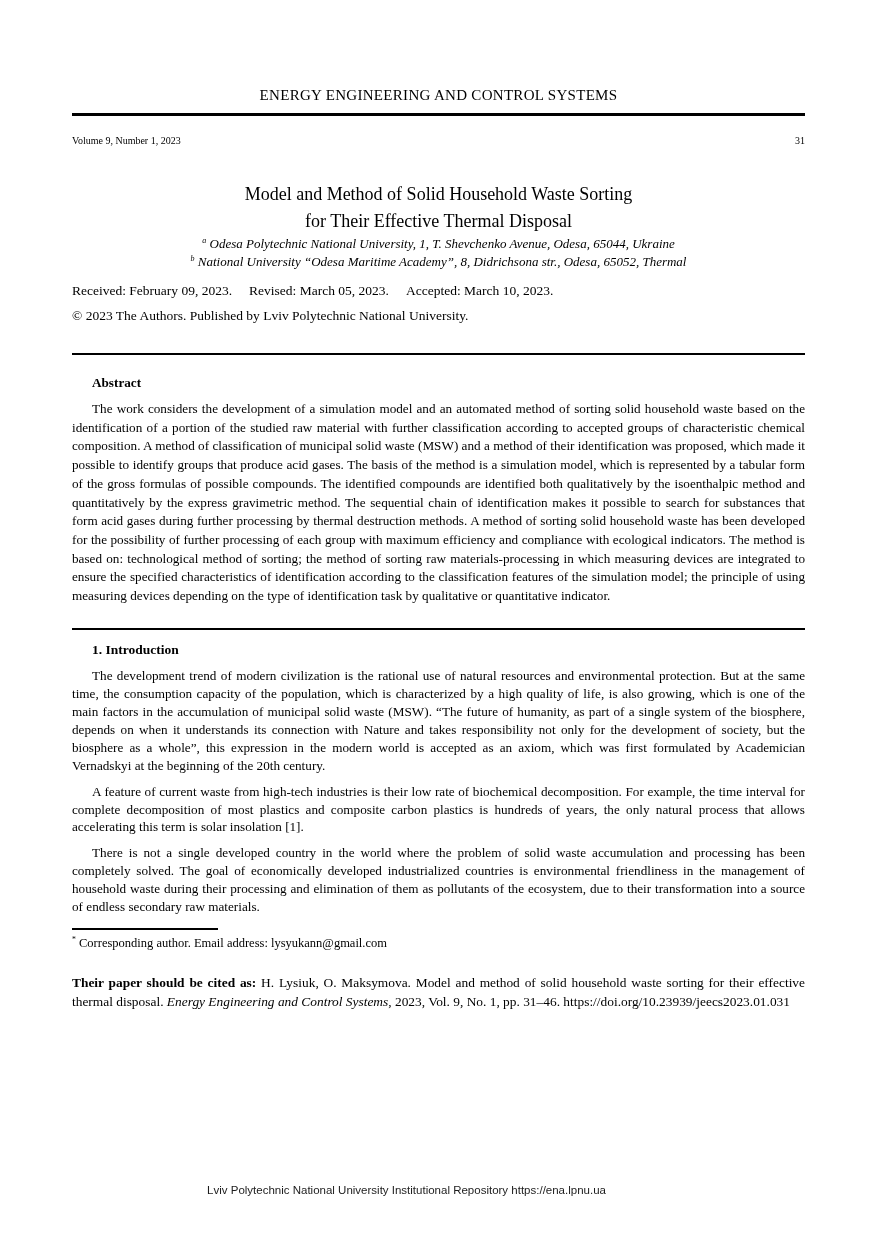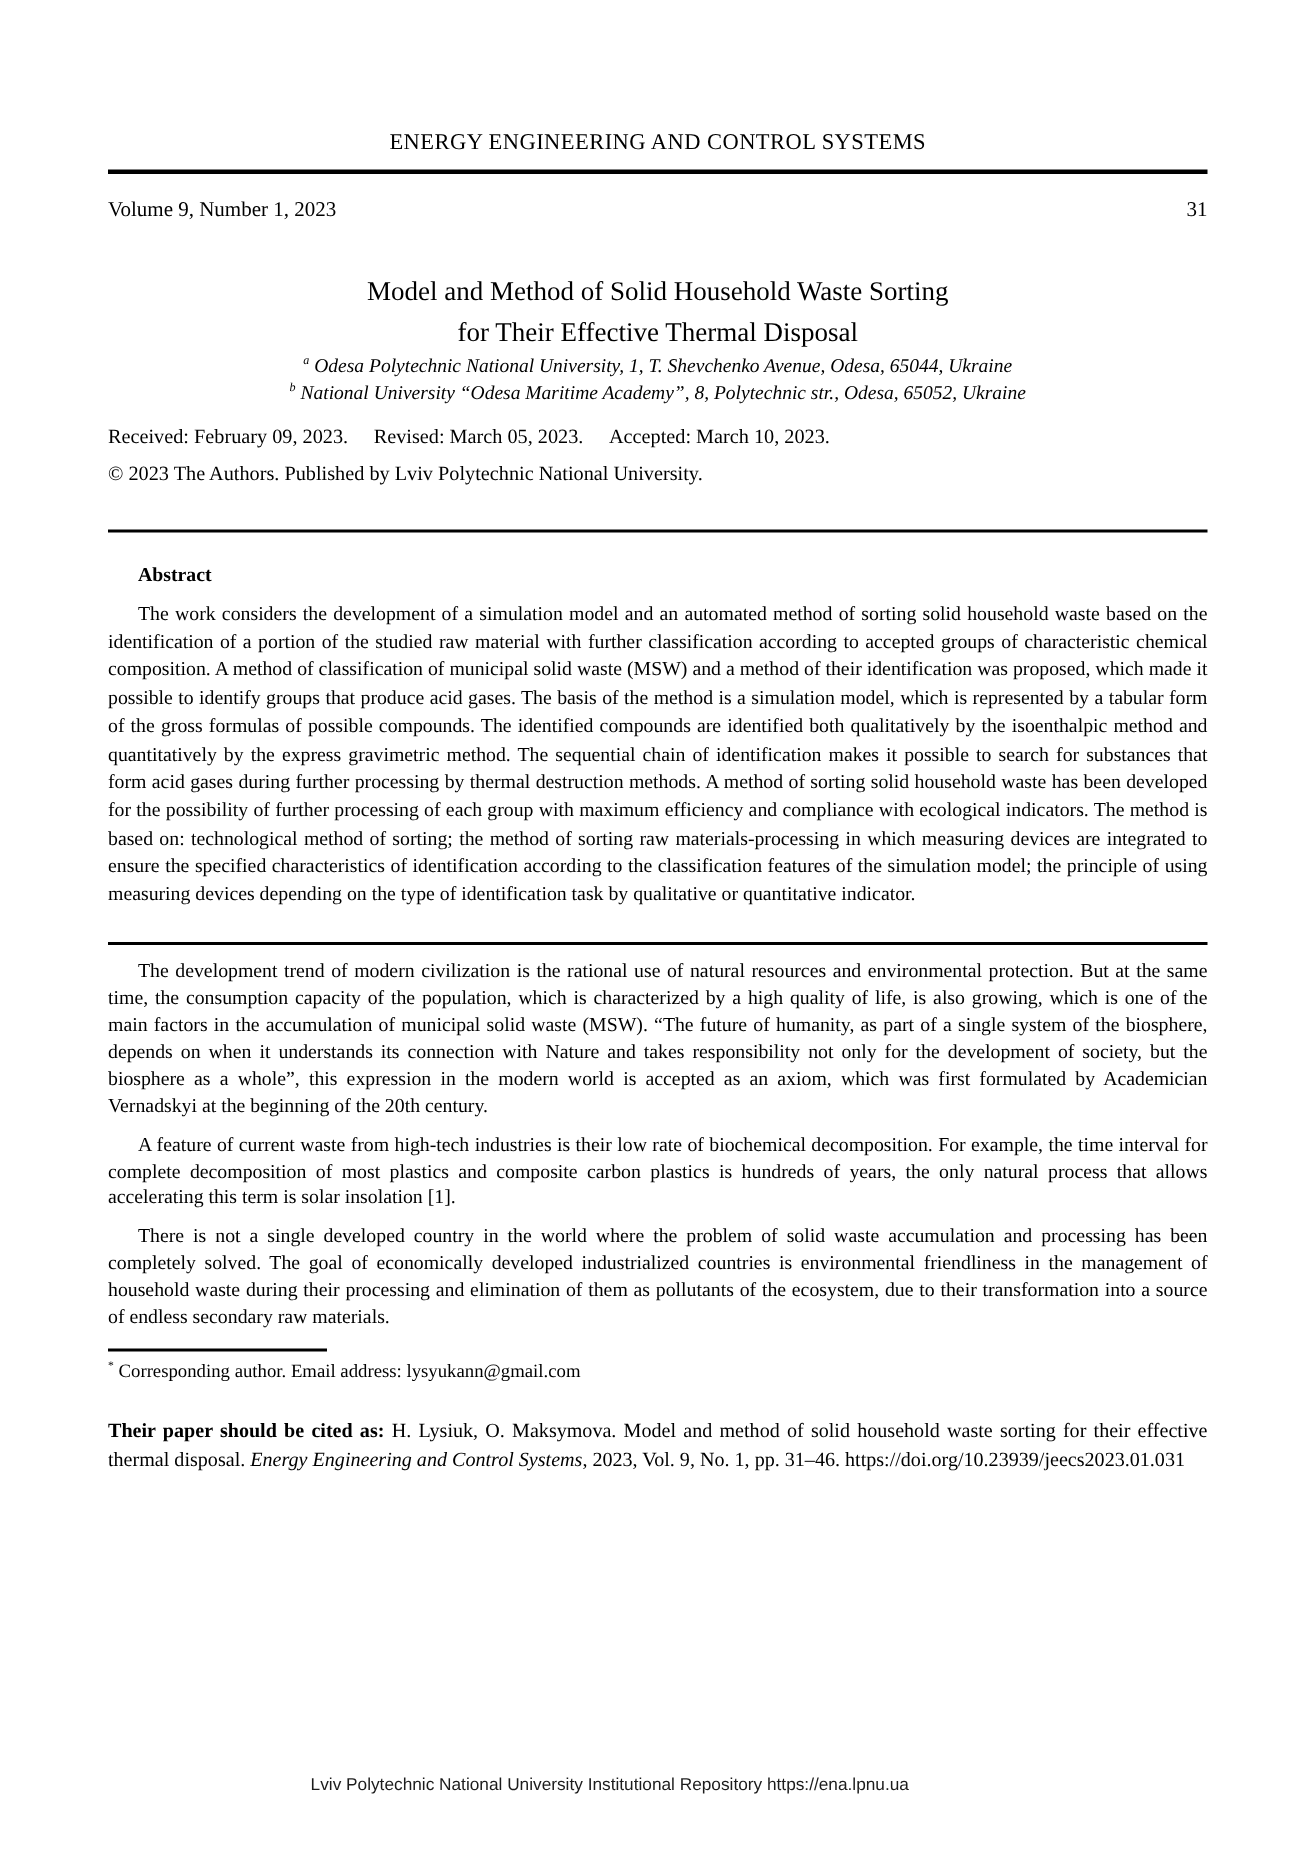--- a/index.html
+++ b/index.html
@@ -26,21 +26,21 @@
   .rule-thick {
     height: 2.5px;
     background: #000000;
     width: 100%;
   }
   .rule-1 { margin-top: 9px; }
   .volume-row {
     margin-top: 15px;
     display: flex;
     justify-content: space-between;
-    font-size: 14px;
+    font-size: 10px;
     line-height: 19px;
   }
   .paper-title {
     margin-top: 31px;
     text-align: center;
     font-size: 18px;
     font-weight: normal;
     line-height: 27px;
   }
   .authors-line {
@@ -150,38 +150,39 @@
   </div>
 
   <div class="paper-title">
     <div>Model and Method of Solid Household Waste Sorting</div>
     <div>for Their Effective Thermal Disposal</div>
   </div>
 
 
   <div class="affiliations">
     <div><sup>a</sup><span> Odesa Polytechnic National University, 1, T. Shevchenko Avenue, Odesa, 65044, Ukraine</span></div>
-    <div><sup>b</sup><span> National University “Odesa Maritime Academy”, 8, Polytechnic str., Odesa, 65052, Ukraine</span></div>
+    <div><sup>b</sup><span> National University “Odesa Maritime Academy”, 8, Didrichsona str., Odesa, 65052, Thermal</span></div>
   </div>
 
   <div class="dates-line">
     <span class="date-seg gap">Received: February 09, 2023.</span><span class="date-seg gap">Revised: March 05, 2023.</span><span class="date-seg">Accepted: March 10, 2023.</span>
   </div>
 
   <div class="copyright-line">© 2023 The Authors. Published by Lviv Polytechnic National University.</div>
 
   <div class="rule-thick rule-2"></div>
 
   <div class="abstract-heading">Abstract</div>
 
   <div class="body-just abstract-text">The work considers the development of a simulation model and an automated method of sorting solid household waste based on the identification of a portion of the studied raw material with further classification according to accepted groups of characteristic chemical composition. A method of classification of municipal solid waste (MSW) and a method of their identification was proposed, which made it possible to identify groups that produce acid gases. The basis of the method is a simulation model, which is represented by a tabular form of the gross formulas of possible compounds. The identified compounds are identified both qualitatively by the isoenthalpic method and quantitatively by the express gravimetric method. The sequential chain of identification makes it possible to search for substances that form acid gases during further processing by thermal destruction methods. A method of sorting solid household waste has been developed for the possibility of further processing of each group with maximum efficiency and compliance with ecological indicators. The method is based on: technological method of sorting; the method of sorting raw materials-processing in which measuring devices are integrated to ensure the specified characteristics of identification according to the classification features of the simulation model; the principle of using measuring devices depending on the type of identification task by qualitative or quantitative indicator.</div>
 
 
   <div class="rule-thick rule-3"></div>
 
+  <div class="section-heading">1. Introduction</div>
 
   <div class="body-just intro-para">The development trend of modern civilization is the rational use of natural resources and environmental protection. But at the same time, the consumption capacity of the population, which is characterized by a high quality of life, is also growing, which is one of the main factors in the accumulation of municipal solid waste (MSW). “The future of humanity, as part of a single system of the biosphere, depends on when it understands its connection with Nature and takes responsibility not only for the development of society, but the biosphere as a whole”, this expression in the modern world is accepted as an axiom, which was first formulated by Academician Vernadskyi at the beginning of the 20th century.</div>
   <div class="body-just intro-para">A feature of current waste from high-tech industries is their low rate of biochemical decomposition. For example, the time interval for complete decomposition of most plastics and composite carbon plastics is hundreds of years, the only natural process that allows accelerating this term is solar insolation [1].</div>
   <div class="body-just intro-para">There is not a single developed country in the world where the problem of solid waste accumulation and processing has been completely solved. The goal of economically developed industrialized countries is environmental friendliness in the management of household waste during their processing and elimination of them as pollutants of the ecosystem, due to their transformation into a source of endless secondary raw materials.</div>
 
   <div class="footnote-rule"></div>
 
   <div class="footnote-line">
     <sup>*</sup><span> Corresponding author. Email address: lysyukann@gmail.com</span>
   </div>

